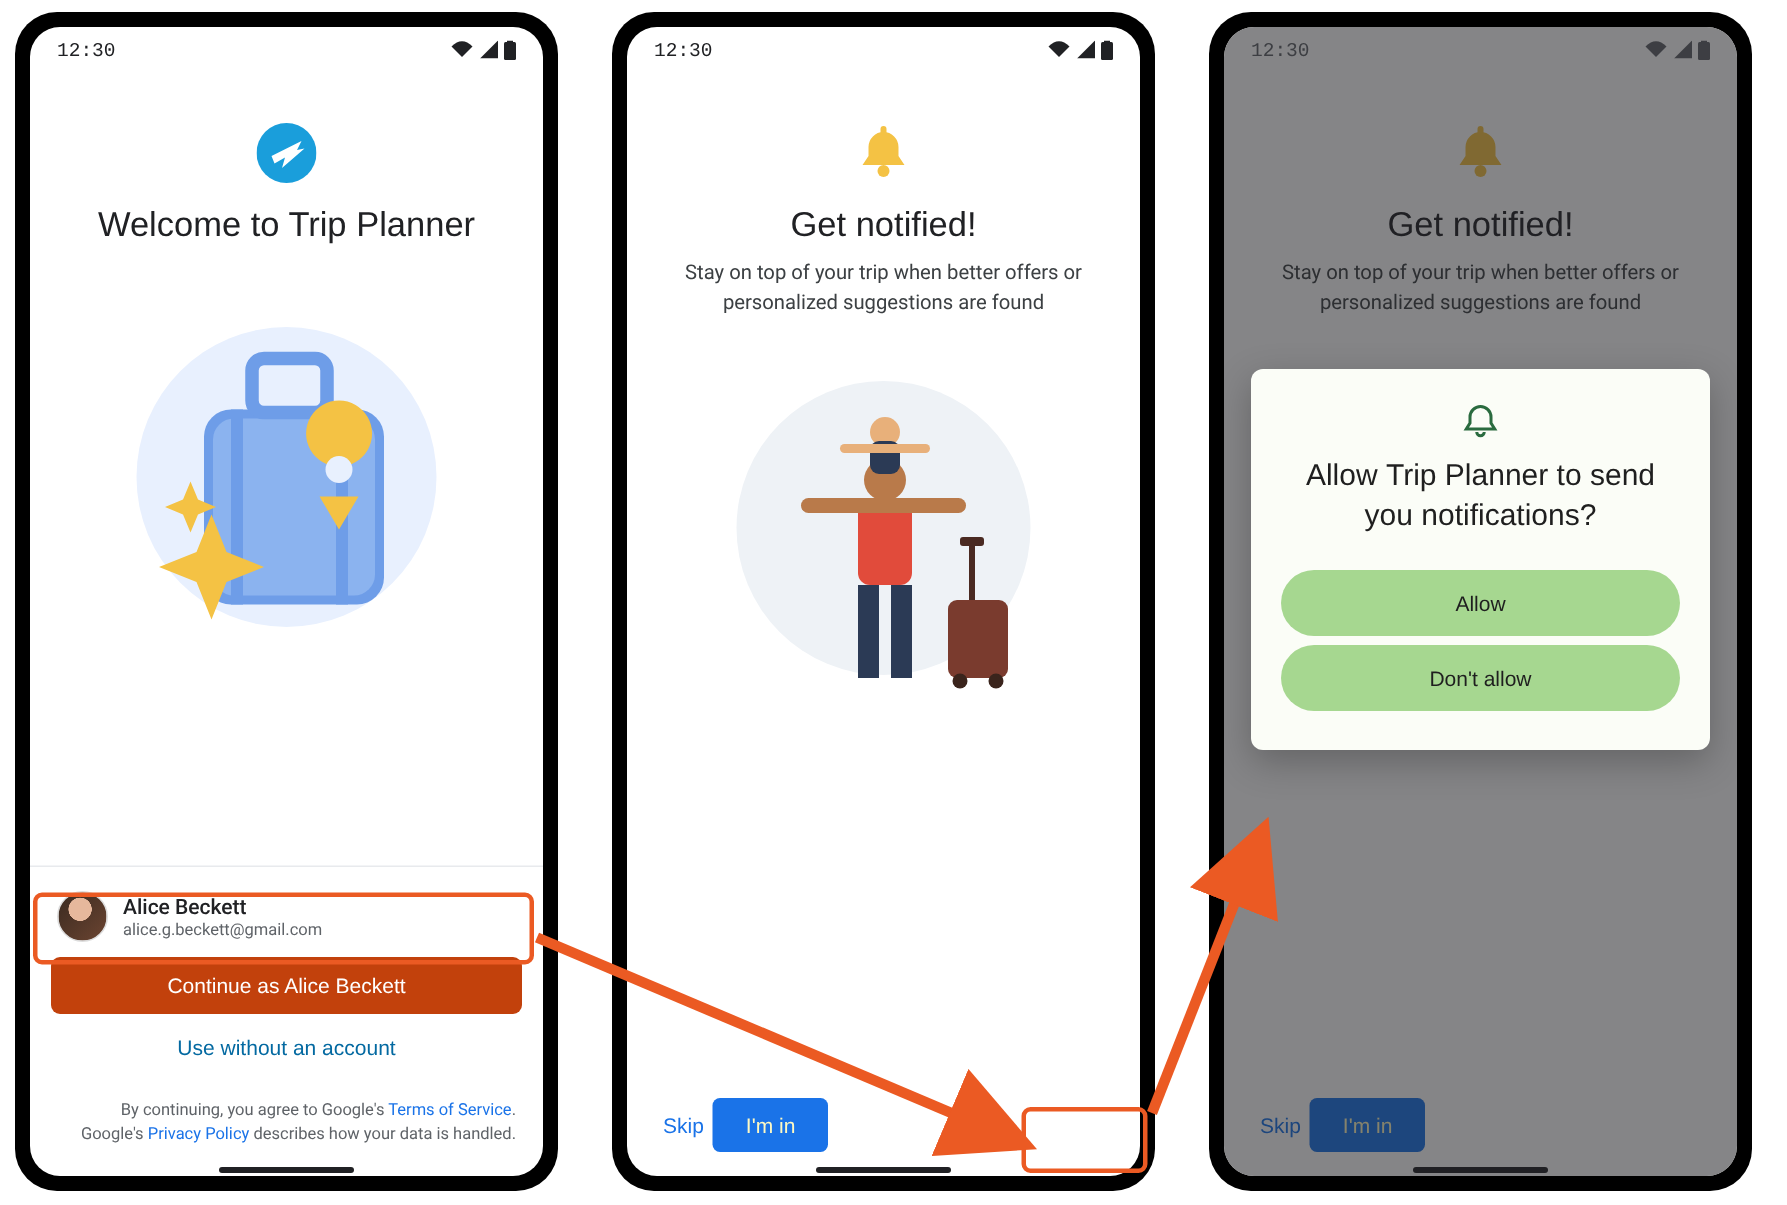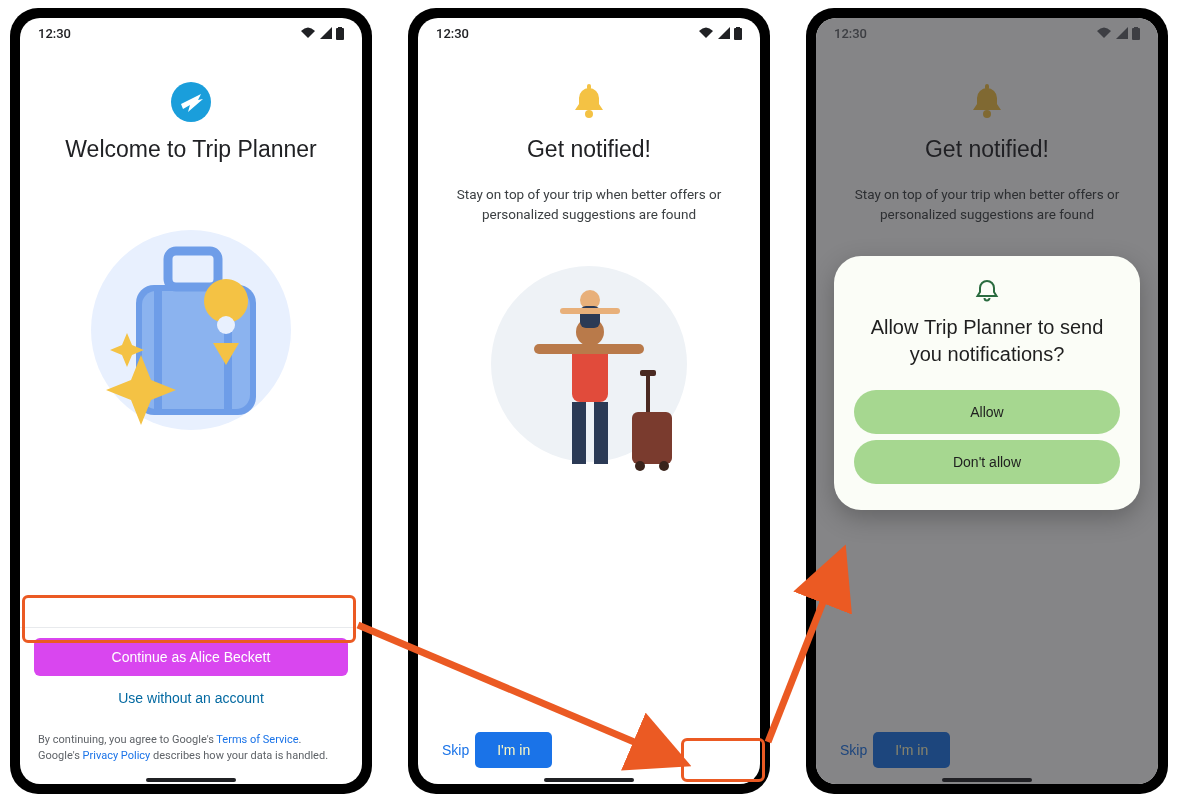--- a/index.html
+++ b/index.html
@@ -41,20 +41,21 @@
   }
   .statusbar {
     height: 30px;
     display: flex;
     justify-content: space-between;
     align-items: center;
     padding: 0 18px;
     font-size: 13px;
     font-weight: 500;
     color: #202124;
+    font-family: Liberation Mono, monospace;
   }
   .status-icons {
     display: flex;
     gap: 4px;
     align-items: center;
   }
   .content {
     flex: 1;
     display: flex;
     flex-direction: column;
@@ -62,21 +63,21 @@
     padding: 18px 22px 10px;
     text-align: center;
   }
   .hero-icon {
     margin: 16px 0 10px;
   }
   h1.title {
     font-size: 23px;
     font-weight: 400;
     color: #202124;
-    margin-bottom: 22px;
+    margin-bottom: 10px;
     font-family: 'Google Sans', 'Segoe UI', sans-serif;
   }
   .subtitle {
     font-size: 13.5px;
     color: #3c4043;
     line-height: 1.45;
     max-width: 300px;
   }
   .illus-wrap {
     margin-top: 20px;
@@ -99,21 +100,21 @@
     background: linear-gradient(135deg,#a96f5e,#4b2e2e);
     background-image: radial-gradient(circle at 45% 35%, #e6b89c 0 28%, transparent 29%), linear-gradient(135deg,#3a2a20,#6b4431);
     border:1px solid #ddd;
   }
   .account-text { text-align:left; }
   .account-name { font-size: 14px; font-weight:500; color:#202124; }
   .account-email { font-size: 11px; color:#5f6368; }
   .primary-btn {
     display:block;
     width: 100%;
-    background: #d946ef;
+    background: #c2410c;
     color:#fff;
     border:none;
     border-radius: 6px;
     padding: 11px 0;
     font-size: 14px;
     font-weight:500;
     cursor:pointer;
   }
   .link-btn {
     display:block;
@@ -122,21 +123,21 @@
     border:none;
     color:#0369a1;
     font-size: 14px;
     font-weight:500;
     padding: 14px 0 10px;
     cursor:pointer;
   }
   .legal {
     font-size: 11px;
     color:#5f6368;
-    text-align:left;
+    text-align:right;
     line-height:1.45;
     padding: 16px 18px 10px;
   }
   .legal .lnk { color:#1a73e8; }
   .navbar-handle {
     height: 4px;
     width: 90px;
     background:#202124;
     border-radius: 3px;
     margin: 4px auto 2px;
@@ -167,23 +168,23 @@
   
   .scrim {
     position:absolute;
     inset:0;
     background: rgba(32,33,36,0.55);
     border-radius:20px;
   }
   .dialog {
     position:absolute;
     left:18px; right:18px;
-    top: 238px;
+    top: 228px;
     background:#fbfdf7;
-    border-radius: 27px;
+    border-radius: 8px;
     padding: 22px 20px 20px;
     box-shadow: 0 8px 24px rgba(0,0,0,0.25);
     text-align:center;
   }
   .dialog-icon {
     display:flex; justify-content:center;
     margin-bottom: 10px;
   }
   .dialog-title {
     font-size: 20px;
@@ -265,20 +266,27 @@
             <path d="M150 118 a22 22 0 1 1 0.1 0 M150 160 l-13 -22 h26 z" fill="#f4c244"></path>
             <circle cx="150" cy="120" r="9" fill="#e8f0fe"></circle>
 
             <path d="M55 175 l10 -25 l10 25 l25 10 l-25 10 l-10 25 l-10 -25 l-25 -10 z" fill="#f4c244"></path>
             <path d="M46 140 l5 -12 l5 12 l12 5 l-12 5 l-5 12 l-5 -12 l-12 -5 z" fill="#f4c244"></path>
           </svg>
         </div>
       </div>
 
       <div class="account-section">
+        <div class="account-row">
+          <div class="avatar"></div>
+          <div class="account-text">
+            <div class="account-name">Alice Beckett</div>
+            <div class="account-email">alice.g.beckett@gmail.com</div>
+          </div>
+        </div>
         <button class="primary-btn">Continue as Alice Beckett</button>
         <button class="link-btn">Use without an account</button>
       </div>
 
       <div class="legal">
         <span>By continuing, you agree to Google's </span><span class="lnk">Terms of Service</span><span>. Google's </span><span class="lnk">Privacy Policy</span><span> describes how your data is handled.</span>
       </div>
       <div class="navbar-handle"></div>
     </div>
   </div>

